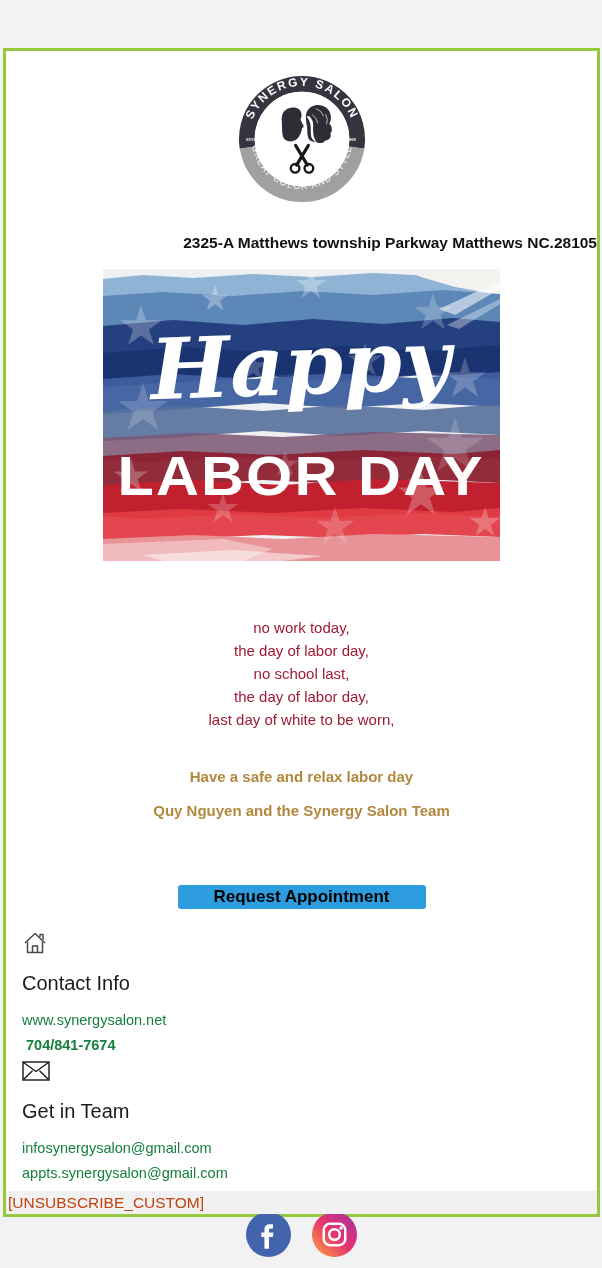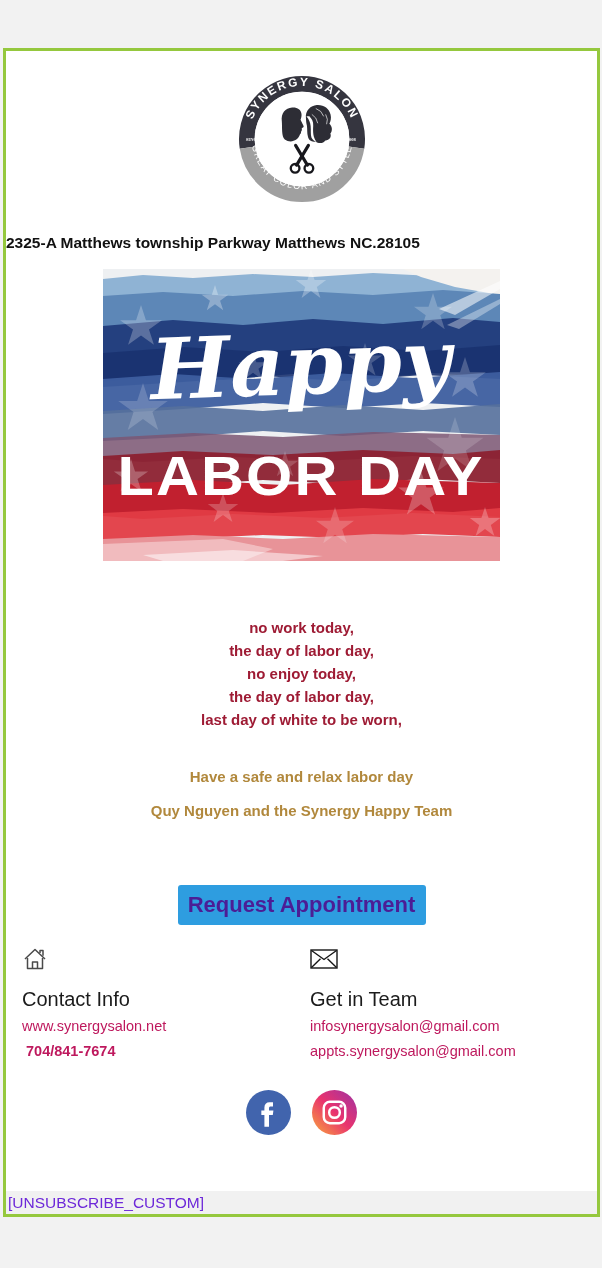--- a/index.html
+++ b/index.html
@@ -13,56 +13,56 @@
   .email{
     position:absolute;left:3px;top:48px;
     width:591px;height:1163px;
     background:#ffffff;
     border:3px solid #95c83e;
     box-sizing:content-box;
   }
   .logo-wrap{text-align:center;padding-top:24px;}
   .logo-wrap svg{display:inline-block;}
   .address{
-    margin-top:27px;text-align:left;
+    margin-top:27px;text-align:right;
     font-size:15.5px;font-weight:bold;color:#111;
     line-height:18px;
   }
   .hero{display:block;margin:17px auto 0;width:397px;height:292px;}
   .poem{
     margin-top:55px;text-align:center;
-    color:#9e1b34;font-weight:bold;font-size:15px;line-height:23px;
+    color:#9e1b34;font-weight:normal;font-size:15px;line-height:23px;
   }
   .signoff{
     text-align:center;color:#b1883c;font-weight:bold;font-size:15px;line-height:18px;
   }
   .signoff .l1{margin-top:37px;}
   .signoff .l2{margin-top:16px;}
   .cta-row{margin-top:65px;text-align:center;}
   .cta{
     display:inline-flex;align-items:center;justify-content:center;
-    width:248px;height:40px;
-    background:#2e9de0;color:#4c1d95;
+    width:248px;height:24px;
+    background:#2e9de0;color:#000000;
     font-family:"Liberation Sans", sans-serif;
-    font-size:22px;font-weight:bold;
+    font-size:17px;font-weight:bold;
     border:none;border-radius:3px;cursor:pointer;
   }
-  .cols{display:flex;margin-top:21px;padding-left:16px;}
+  .cols{display:flex;margin-top:21px;padding-left:16px;flex-direction:column;}
   .col-left{width:288px;}
   .col-right{flex:1;}
   .icon-box{height:26px;display:flex;align-items:center;}
   .col-heading{margin-top:16px;font-size:20px;color:#1b1b1b;line-height:23px;}
-  .col-lines{margin-top:3px;font-size:14.5px;color:#be185d;line-height:25px;}
+  .col-lines{margin-top:13px;font-size:14.5px;color:#15803d;line-height:25px;}
   .indent{padding-left:4px;font-weight:bold;}
   .social-row{margin-top:26px;display:flex;justify-content:center;gap:21px;}
   .social-row svg{display:block;cursor:pointer;}
   .unsub-bar{
     position:absolute;left:0;right:0;bottom:0;height:23px;
     background:#f1f1f1;
-    font-size:15.5px;color:#6d28d9;line-height:23px;
+    font-size:15.5px;color:#c2410c;line-height:23px;
     padding-left:2px;
   }
 </style>
 </head>
 <body>
 
 <div class="email">
 
   <div class="logo-wrap">
     <svg width="128" height="128" viewBox="0 0 130 130">
@@ -140,28 +140,28 @@
       <use href="#star" transform="translate(182,196) scale(14)" opacity="0.18"></use>
       <use href="#star" transform="translate(352,178) scale(30)" opacity="0.16"></use>
     </g>
     <text x="198" y="125" text-anchor="middle" fill="#ffffff" font-family="DejaVu Serif, serif" font-style="italic" font-weight="bold" font-size="84" transform="rotate(-2 198 110)">Happy</text>
     <text x="198" y="226" text-anchor="middle" fill="#ffffff" font-family="Liberation Sans, sans-serif" font-weight="bold" font-size="56" letter-spacing="2" textLength="367" lengthAdjust="spacingAndGlyphs">LABOR DAY</text>
   </svg>
 
   <div class="poem">
     <div>no work today,</div>
     <div>the day of labor day,</div>
-    <div>no enjoy today,</div>
+    <div>no school last,</div>
     <div>the day of labor day,</div>
     <div>last day of white to be worn,</div>
   </div>
 
   <div class="signoff">
     <div class="l1">Have a safe and relax labor day</div>
-    <div class="l2">Quy Nguyen and the Synergy Happy Team</div>
+    <div class="l2">Quy Nguyen and the Synergy Salon Team</div>
   </div>
 
   <div class="cta-row">
     <button class="cta">Request Appointment</button>
   </div>
 
   <div class="cols">
     <div class="col-left">
       <div class="icon-box">
         <svg width="26" height="26" viewBox="0 0 26 26">

